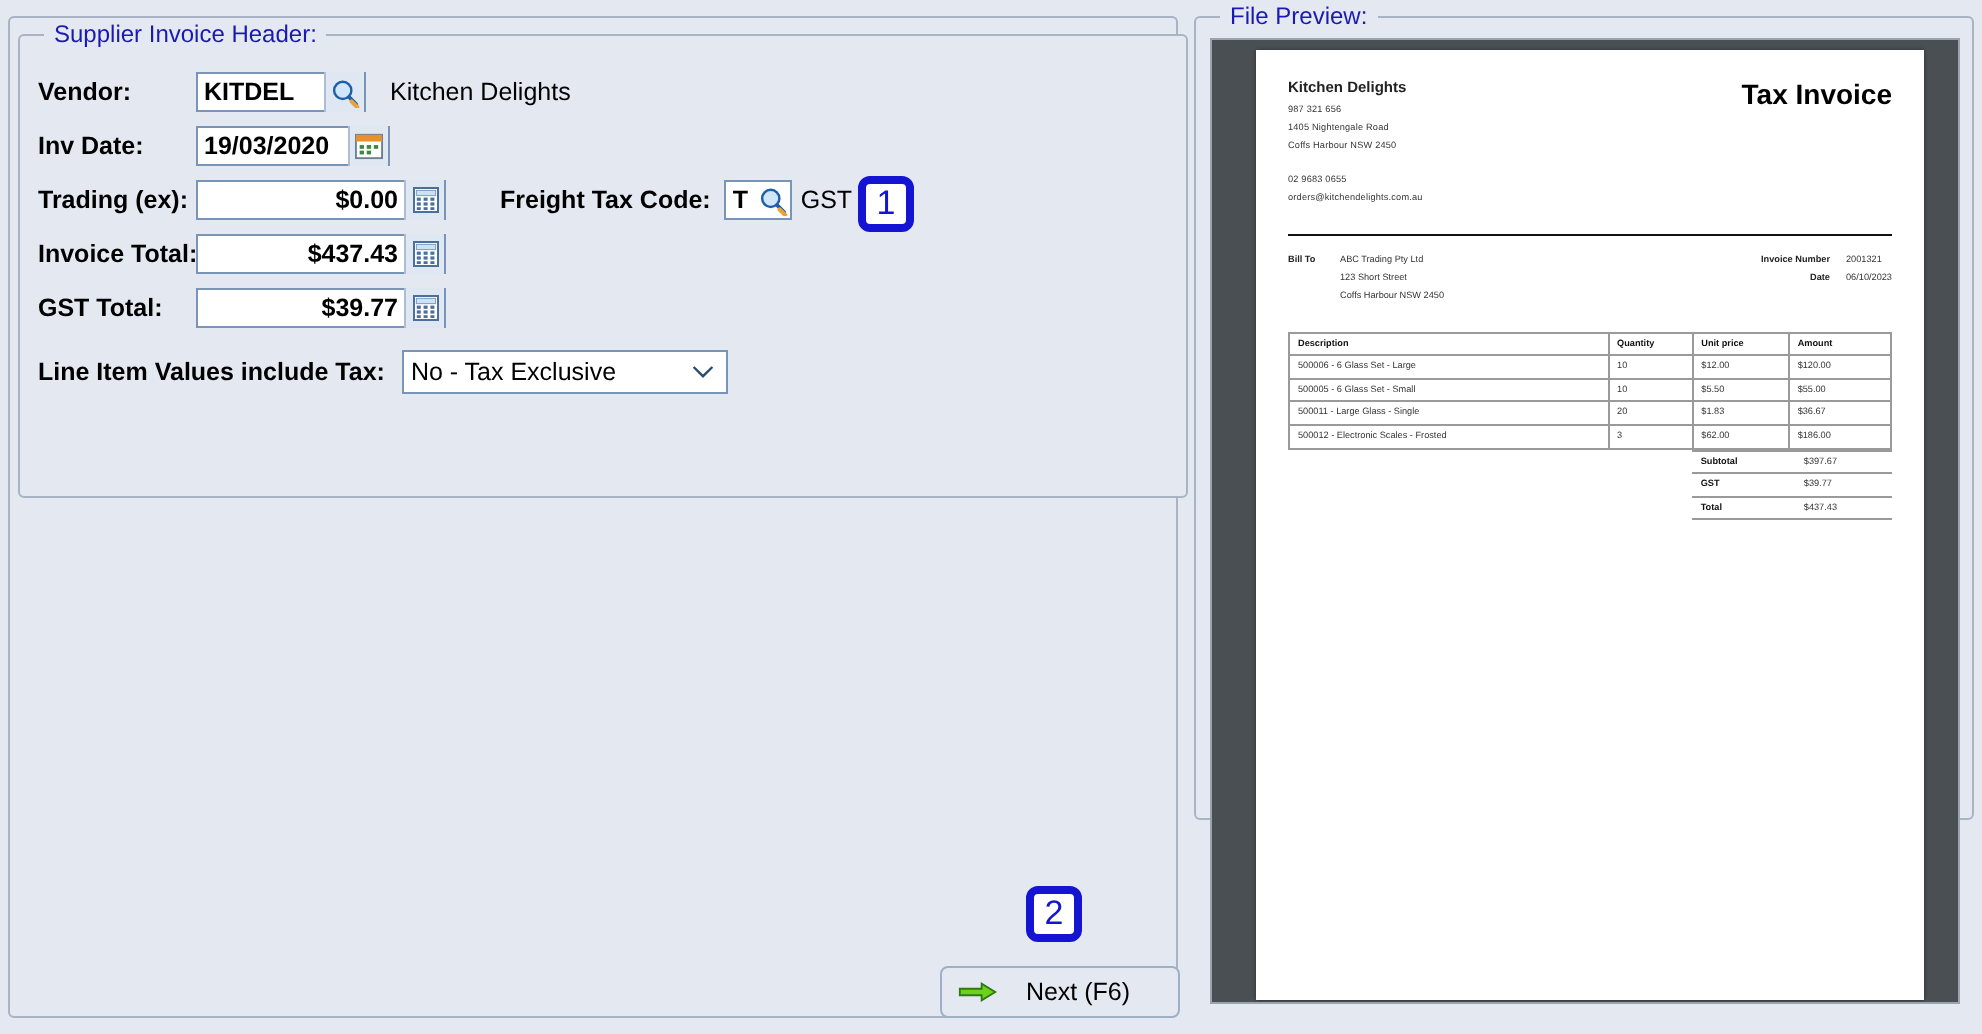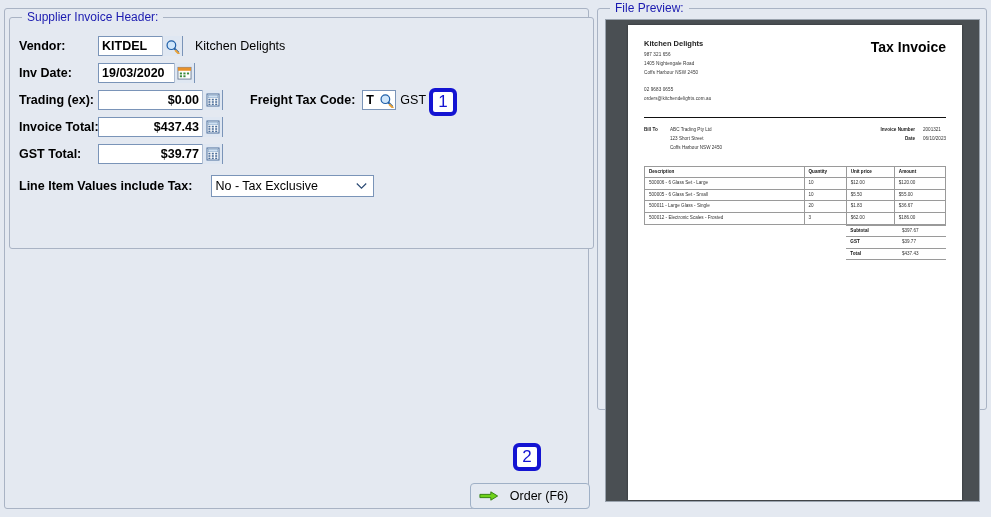--- a/index.html
+++ b/index.html
@@ -322,38 +322,38 @@
                     <rect x="5.8" y="10.6" width="2" height="1.4"></rect>
                     <rect x="9.2" y="10.6" width="2" height="1.4"></rect>
                 </g>
               </svg>
             </span>
           </div>
         </div>
 
         <div class="row" style="margin-top:8px">
           <span class="lbl">Line Item Values include Tax:</span>
-          <span class="combo-wrap" style="margin-left:19px">
+          <span class="combo-wrap" style="margin-left:9px">
             <select class="combo">
               <option>No - Tax Exclusive</option>
             </select>
             <svg class="combo-arrow" viewBox="0 0 11 7">
               <path d="M0.8 1 L5.5 5.6 L10.2 1" fill="none" stroke="#2b4a74" stroke-width="1.2"></path>
             </svg>
           </span>
         </div>
 
       </div>
     </div>
 
     <div id="next-btn">
       <svg class="arrow" viewBox="0 0 22 12">
         <path d="M1 4.2 H13 V1.4 L20.5 6 L13 10.6 V7.8 H1 Z" fill="#6fd21a" stroke="#2f7a10" stroke-width="1"></path>
       </svg>
-      <span class="txt">Order (F6)</span>
+      <span class="txt">Next (F6)</span>
     </div>
   </div>
 
   <div class="badge" id="badge-1">
     <span>1</span>
   </div>
   <div class="badge" id="badge-2">
     <span>2</span>
   </div>
 

